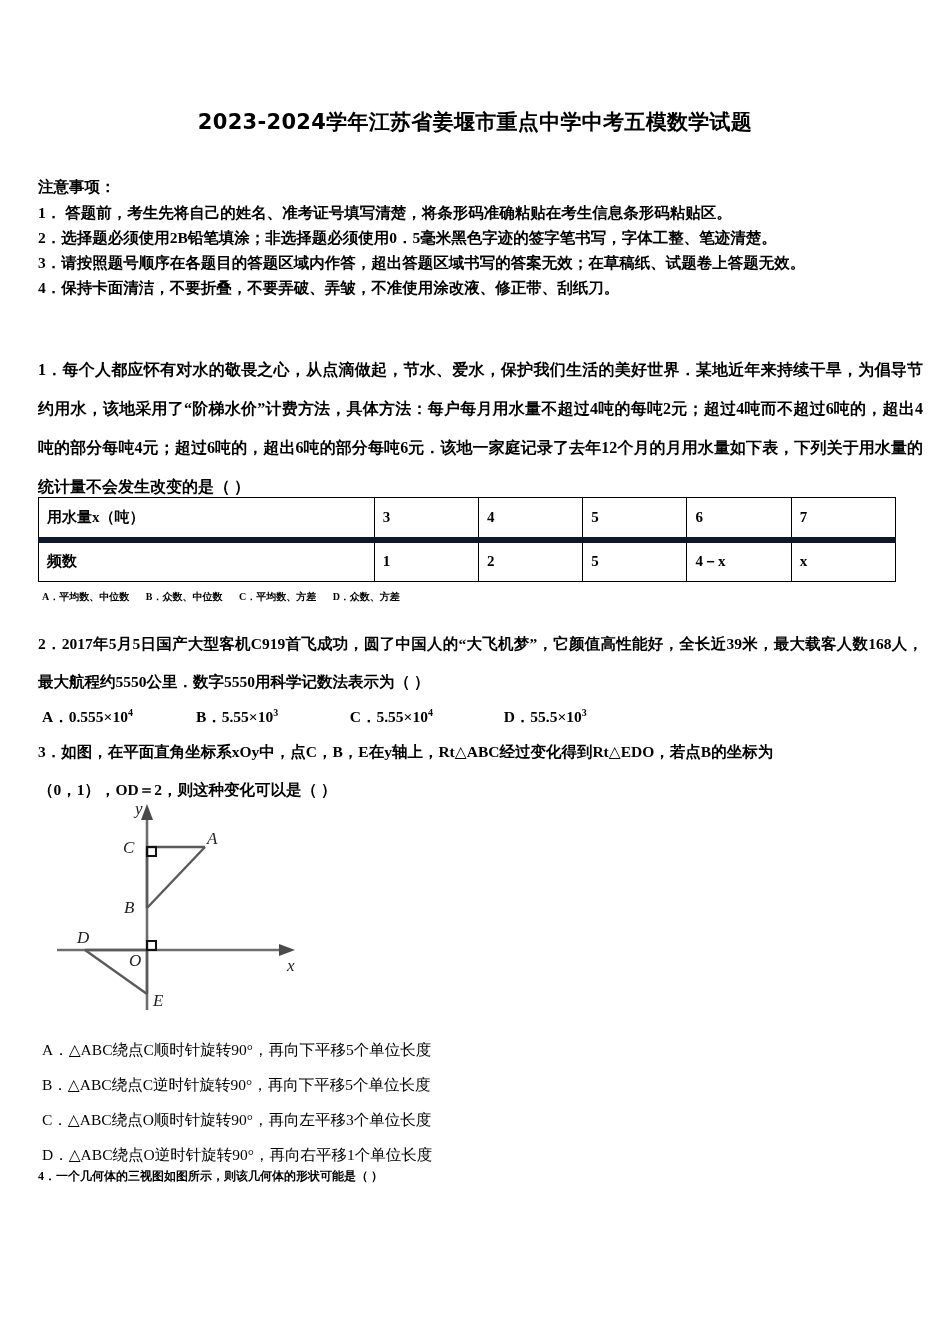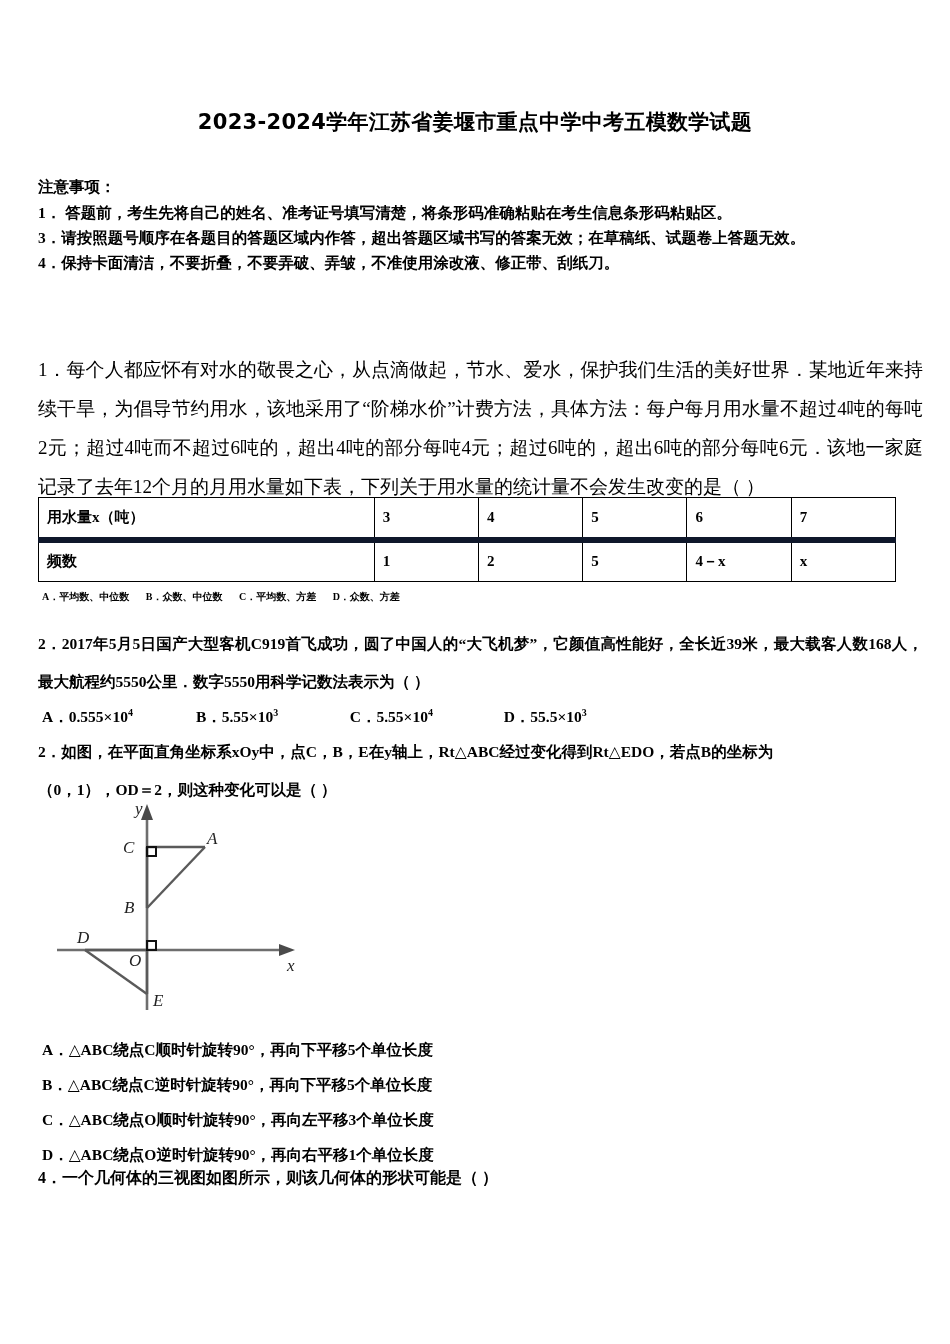--- a/index.html
+++ b/index.html
@@ -57,22 +57,22 @@
     font-size: 15.5px;
     font-weight: bold;
     line-height: 27px;
     text-align: justify;
   }
   .q1 {
     position: absolute;
     left: 38px;
     top: 350px;
     width: 885px;
-    font-size: 19px;
-    font-weight: normal;
+    font-size: 16px;
+    font-weight: bold;
     line-height: 39px;
     text-align: justify;
     text-justify: inter-ideograph;
   }
   table.water-table {
     position: absolute;
     left: 38px;
     top: 497px;
     width: 858px;
     border-collapse: collapse;
@@ -143,43 +143,44 @@
   .diagram {
     position: absolute;
     left: 55px;
     top: 798px;
   }
   .q3-options {
     position: absolute;
     left: 42px;
     top: 1032px;
     font-size: 15.5px;
-    font-weight: bold;
+    font-weight: normal;
     line-height: 35px;
   }
   .q3-options .opt-row { white-space: nowrap; }
   .q4 {
     position: absolute;
     left: 38px;
     top: 1168px;
-    font-size: 16px;
+    font-size: 12px;
     font-weight: bold;
     white-space: nowrap;
   }
 </style>
 </head>
 <body>
 
 <div class="page">
 
   <div class="doc-title">2023-2024学年江苏省姜堰市重点中学中考五模数学试题</div>
 
   <div class="notes">
     <div class="note-line note-head">注意事项：</div>
     <div class="note-line">1．  答题前，考生先将自己的姓名、准考证号填写清楚，将条形码准确粘贴在考生信息条形码粘贴区。</div>
+    <div class="note-line">2．选择题必须使用2B铅笔填涂；非选择题必须使用0．5毫米黑色字迹的签字笔书写，字体工整、笔迹清楚。</div>
     <div class="note-line">3．请按照题号顺序在各题目的答题区域内作答，超出答题区域书写的答案无效；在草稿纸、试题卷上答题无效。</div>
     <div class="note-line">4．保持卡面清洁，不要折叠，不要弄破、弄皱，不准使用涂改液、修正带、刮纸刀。</div>
   </div>
 
 
   <div class="q1">1．每个人都应怀有对水的敬畏之心，从点滴做起，节水、爱水，保护我们生活的美好世界．某地近年来持续干旱，为倡导节约用水，该地采用了“阶梯水价”计费方法，具体方法：每户每月用水量不超过4吨的每吨2元；超过4吨而不超过6吨的，超出4吨的部分每吨4元；超过6吨的，超出6吨的部分每吨6元．该地一家庭记录了去年12个月的月用水量如下表，下列关于用水量的统计量不会发生改变的是（      ）</div>
 
   <table class="water-table">
     <tbody>
         <tr class="row-usage">
@@ -211,21 +212,21 @@
   <div class="q2">2．2017年5月5日国产大型客机C919首飞成功，圆了中国人的“大飞机梦”，它颜值高性能好，全长近39米，最大载客人数168人，最大航程约5550公里．数字5550用科学记数法表示为（ ）</div>
 
   <div class="q2-options">
     <span class="opt"><span>A．</span><span>0.555×10</span><sup>4</sup></span>
     <span class="opt"><span>B．</span><span>5.55×10</span><sup>3</sup></span>
     <span class="opt"><span>C．</span><span>5.55×10</span><sup>4</sup></span>
     <span class="opt"><span>D．</span><span>55.5×10</span><sup>3</sup></span>
   </div>
 
   <div class="q3">
-    <div>2．如图，在平面直角坐标系xOy中，点C，B，E在y轴上，Rt△ABC经过变化得到Rt△EDO，若点B的坐标为</div>
+    <div>3．如图，在平面直角坐标系xOy中，点C，B，E在y轴上，Rt△ABC经过变化得到Rt△EDO，若点B的坐标为</div>
     <div>（0，1），OD＝2，则这种变化可以是（  ）</div>
   </div>
 
   <div class="diagram">
     <svg width="290" height="215" viewBox="0 0 290 215">
 
       <line x1="92" y1="18" x2="92" y2="212" stroke="#6e6e6e" stroke-width="2.6"></line>
       <polygon points="92,6 86,22 98,22" fill="#4a4a4a"></polygon>
 
       <line x1="2" y1="152" x2="228" y2="152" stroke="#6e6e6e" stroke-width="2.6"></line>

